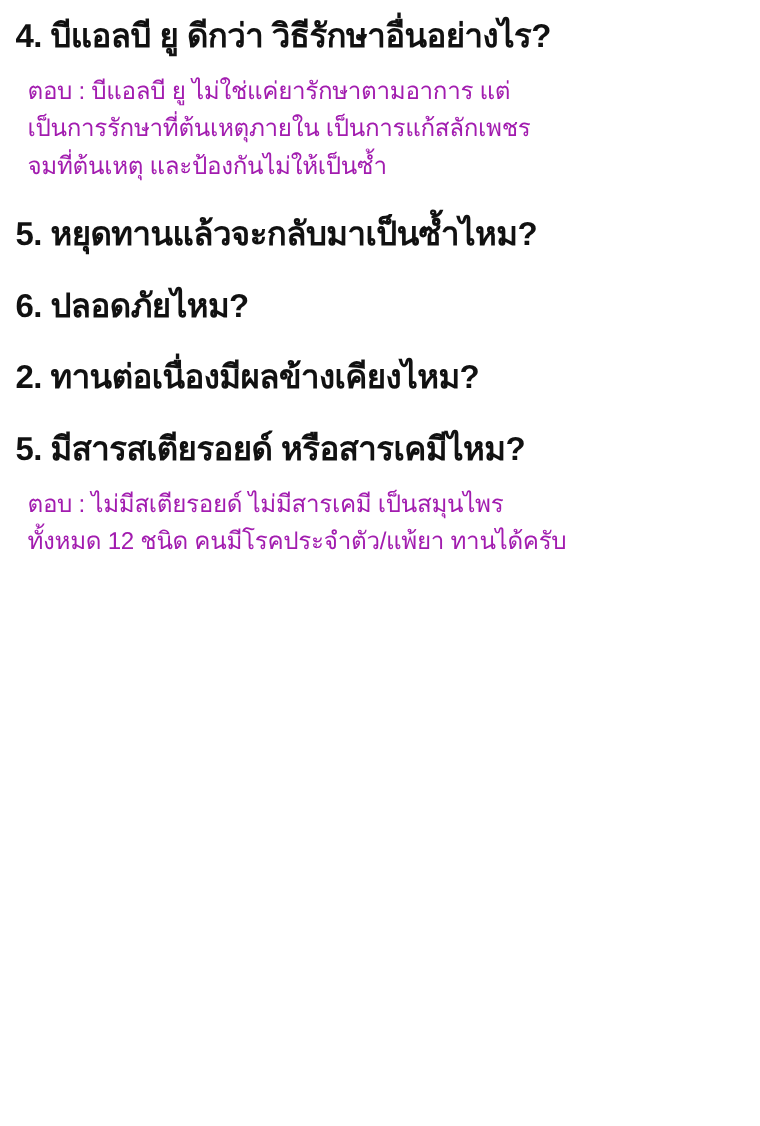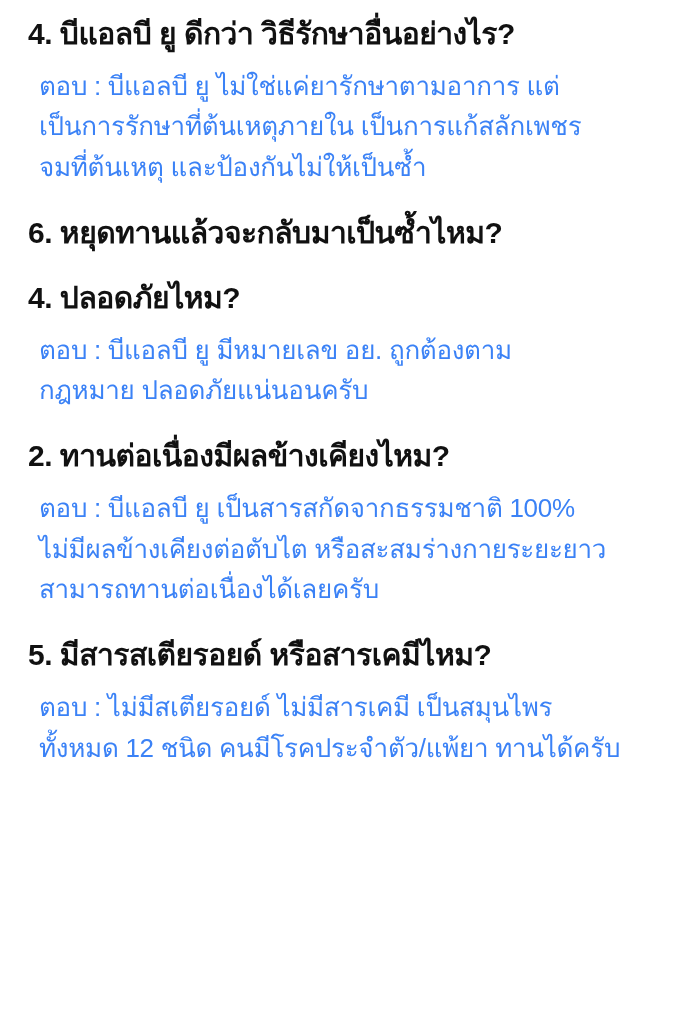--- a/index.html
+++ b/index.html
@@ -11,73 +11,68 @@
     width: 691px;
     height: 1024px;
     overflow: hidden;
     font-family: "Liberation Sans", "DejaVu Sans", sans-serif;
     color: #111111;
   }
   .page {
     box-sizing: border-box;
     width: 691px;
     height: 1024px;
-    padding: 14px 10px 0 28px;
+    padding: 14px 10px 0 14px;
     background: #ffffff;
   }
   .faq-section {
     margin: 0 0 26px 0;
   }
   .faq-question {
     margin: 0 0 13px 0;
     font-size: 30px;
     font-weight: 700;
     line-height: 1.3;
     letter-spacing: -0.5px;
     color: #111111;
     white-space: pre-line;
   }
   .faq-answer {
     margin: 0;
     padding-left: 11px;
-    font-size: 26px;
+    font-size: 22px;
     font-weight: 400;
     line-height: 1.55;
     letter-spacing: -0.3px;
-    color: #3b82f6;
+    color: #a21caf;
     white-space: pre-line;
   }
 </style>
 </head>
 <body>
 
 <div class="page">
 
   <section class="faq-section">
     <h2 class="faq-question">4. บีแอลบี ยู ดีกว่า วิธีรักษาอื่นอย่างไร?</h2>
     <p class="faq-answer">ตอบ : บีแอลบี ยู ไม่ใช่แค่ยารักษาตามอาการ แต่
 เป็นการรักษาที่ต้นเหตุภายใน เป็นการแก้สลักเพชร
 จมที่ต้นเหตุ และป้องกันไม่ให้เป็นซ้ำ</p>
   </section>
 
   <section class="faq-section">
-    <h2 class="faq-question">6. หยุดทานแล้วจะกลับมาเป็นซ้ำไหม?</h2>
+    <h2 class="faq-question">5. หยุดทานแล้วจะกลับมาเป็นซ้ำไหม?</h2>
   </section>
 
   <section class="faq-section">
-    <h2 class="faq-question">4. ปลอดภัยไหม?</h2>
-    <p class="faq-answer">ตอบ : บีแอลบี ยู มีหมายเลข อย. ถูกต้องตาม
-กฎหมาย ปลอดภัยแน่นอนครับ</p>
+    <h2 class="faq-question">6. ปลอดภัยไหม?</h2>
   </section>
 
   <section class="faq-section">
     <h2 class="faq-question">2. ทานต่อเนื่องมีผลข้างเคียงไหม?</h2>
-    <p class="faq-answer">ตอบ : บีแอลบี ยู เป็นสารสกัดจากธรรมชาติ 100%
-ไม่มีผลข้างเคียงต่อตับไต หรือสะสมร่างกายระยะยาว
-สามารถทานต่อเนื่องได้เลยครับ</p>
   </section>
 
   <section class="faq-section">
     <h2 class="faq-question">5. มีสารสเตียรอยด์ หรือสารเคมีไหม?</h2>
     <p class="faq-answer">ตอบ : ไม่มีสเตียรอยด์ ไม่มีสารเคมี เป็นสมุนไพร
 ทั้งหมด 12 ชนิด คนมีโรคประจำตัว/แพ้ยา ทานได้ครับ</p>
   </section>
 
 </div>
 

